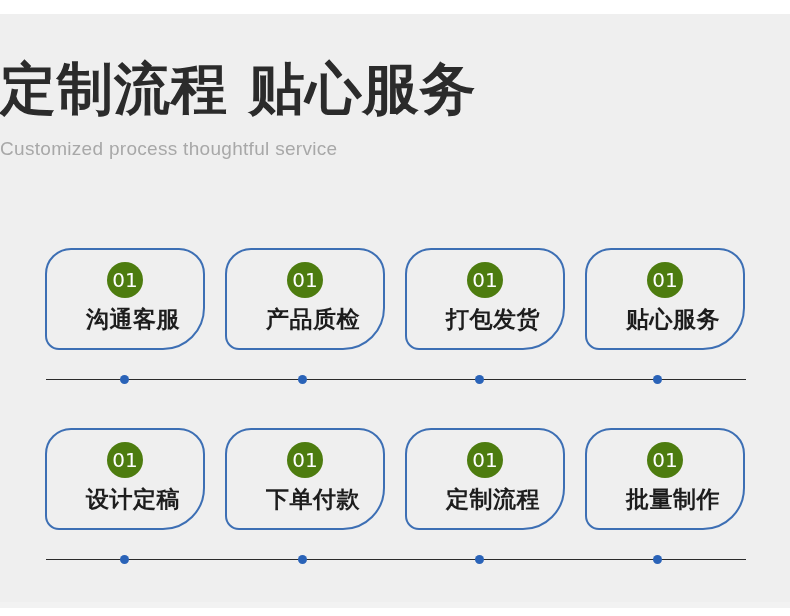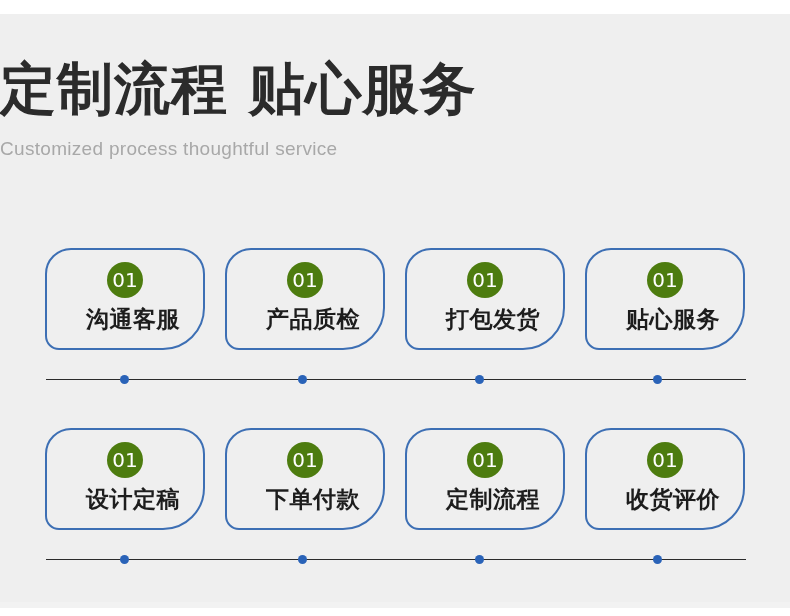--- a/index.html
+++ b/index.html
@@ -227,21 +227,21 @@
       <div class="badge">
         <span class="badge-num">01</span>
       </div>
       <div class="card-label">定制流程</div>
     </div>
 
     <div class="card">
       <div class="badge">
         <span class="badge-num">01</span>
       </div>
-      <div class="card-label">收货评价</div>
+      <div class="card-label">批量制作</div>
     </div>
 
   </div>
 
   <div class="track track-2">
     <div class="track-line"></div>
     <div class="track-dot d1"></div>
     <div class="track-dot d2"></div>
     <div class="track-dot d3"></div>
     <div class="track-dot d4"></div>

